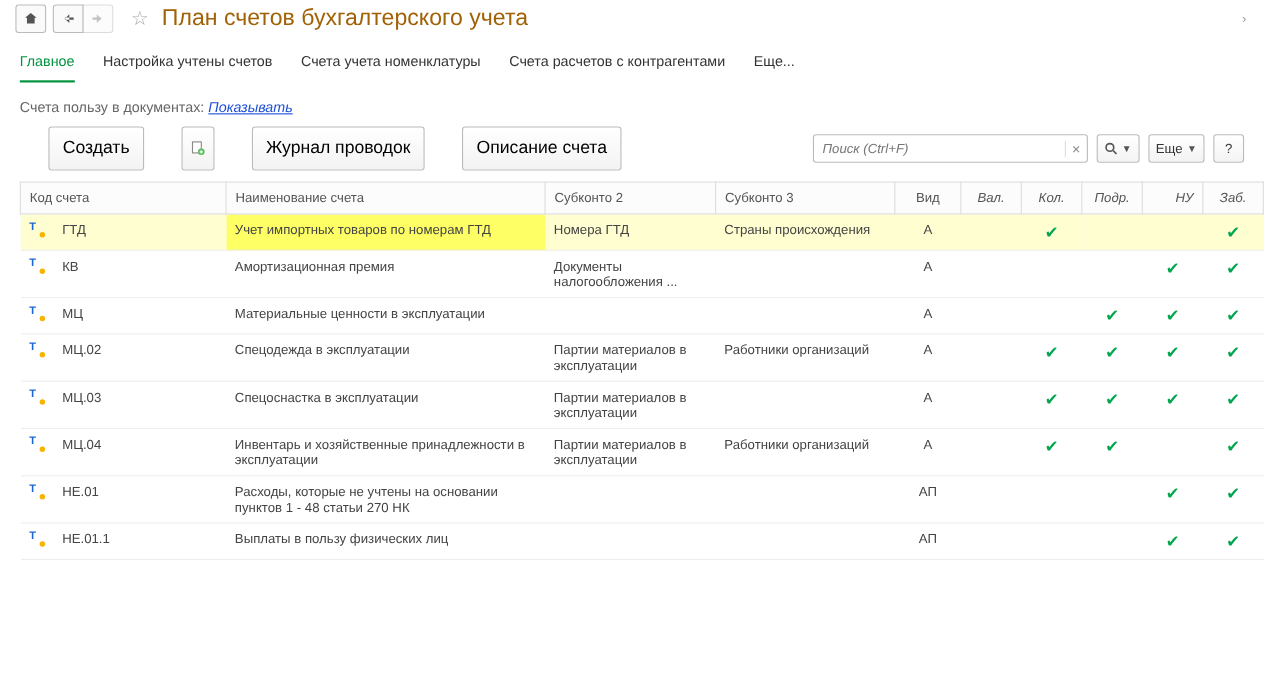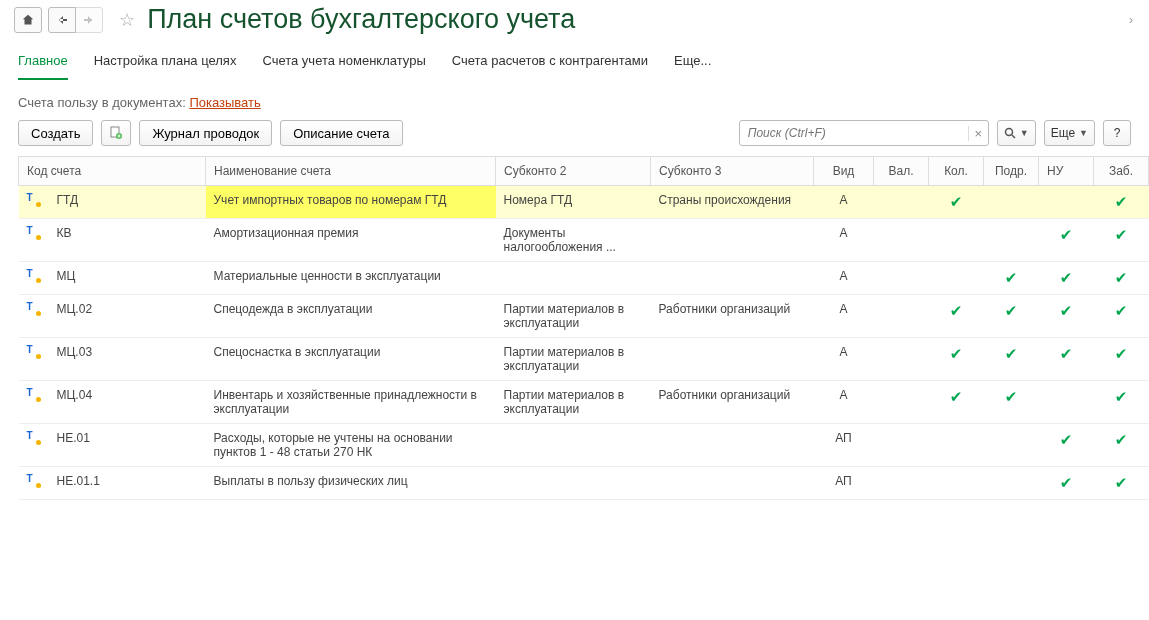--- a/index.html
+++ b/index.html
@@ -4,32 +4,32 @@
 <style>
   * { box-sizing: border-box; margin: 0; padding: 0; }
   body { font-family: Arial, sans-serif; font-size: 13px; color: #333; background: #fff; width: 1149px; }
   
   .header-bar { display: flex; align-items: center; padding: 4px 10px 8px 14px; gap: 6px; }
   .btn-group { display: flex; }
   .sq-btn { width: 28px; height: 26px; border: 1px solid #bbb; background: #fafafa; display: flex; align-items: center; justify-content: center; cursor: pointer; border-radius: 3px; }
   .btn-group .sq-btn:first-child { border-radius: 3px 0 0 3px; }
   .btn-group .sq-btn:last-child { border-radius: 0 3px 3px 0; margin-left: -1px; }
   .star-icon { font-size: 18px; color: #aaa; margin: 0 6px 0 10px; cursor: pointer; }
-  .page-title { font-size: 27px; color: #14532d; font-weight: normal; }
+  .page-title { font-size: 21px; color: #a16207; font-weight: normal; }
   .expand-btn { margin-left: auto; color: #999; cursor: pointer; font-size: 12px; padding-right: 6px;}
   
   .tabs { display: flex; gap: 26px; padding: 4px 18px 0 18px; border-bottom: 1px solid transparent; }
   .tab { padding: 6px 0 10px 0; color: #333; cursor: pointer; font-size: 13px; }
   .tab.active { color: #02933e; border-bottom: 2px solid #02933e; }
   
   .subline { padding: 14px 18px 10px 18px; color: #666; font-size: 13px; }
-  .subline a { color: #c2410c; text-decoration: underline; cursor: pointer; }
+  .subline a { color: #1d4ed8; text-decoration: underline; cursor: pointer; font-style: italic; }
   
   .toolbar { display: flex; align-items: center; padding: 0 18px 10px 18px; gap: 8px; }
-  .btn { height: 26px; padding: 0 12px; border: 1px solid #bbb; background: linear-gradient(#fff,#f3f3f3); border-radius: 3px; cursor: pointer; font-size: 13px; display: flex; align-items: center; }
+  .btn { height: 40px; padding: 0 12px; border: 1px solid #bbb; background: linear-gradient(#fff,#f3f3f3); border-radius: 3px; cursor: pointer; font-size: 16px; display: flex; align-items: center; margin-left: 26px; }
   .btn.icon-only { width: 30px; padding: 0; justify-content: center; }
   .spacer { flex: 1; }
   .search-box { display: flex; align-items: center; border: 1px solid #bbb; border-radius: 3px; height: 26px; width: 250px; background: #fff; }
   .search-box input { flex: 1; border: none; outline: none; padding: 0 8px; font-size: 12px; background: transparent; color: #777; font-style: italic;}
   .search-box .clear { width: 20px; text-align: center; color: #888; cursor: pointer; border-left: 1px solid #ddd;}
   .dd-btn { height: 26px; border: 1px solid #bbb; background: linear-gradient(#fff,#f3f3f3); border-radius: 3px; cursor: pointer; display: flex; align-items: center; padding: 0 6px; gap: 4px; font-size: 12px;}
   .dd-arrow { font-size: 9px; color: #555; }
   
   .table { width: calc(100% - 18px); margin-left: 18px; border-collapse: collapse; font-size: 12px; }
   .table th { text-align: left; font-weight: normal; color: #555; padding: 7px 8px; border: 1px solid #ddd; background: #fcfcfc; }
@@ -39,21 +39,21 @@
   .icon-cell { width: 20px; text-align: center; }
   .t-icon { display: inline-block; width: 14px; height: 14px; position: relative; }
   .t-icon::before { content: "Т"; font-size: 10px; color: #1a66d6; font-weight: bold; position: absolute; top: -1px; left: 0; }
   .t-icon::after { content: ""; width: 5px; height: 5px; background: #f5b400; border-radius: 50%; position: absolute; bottom: 0; right: 0; }
   .check { color: #02a64f; font-size: 15px; text-align: center; }
   .col-code { width: 110px; }
   .col-name { width: 290px; }
   .col-sub2 { width: 155px; }
   .col-sub3 { width: 163px; }
   .col-vid { width: 60px; text-align: center;}
-  .col-flag { width: 55px; text-align: center;}
+  .col-flag { width: 55px; text-align: center; font-style: italic;}
   .home-svg { width: 14px; height: 14px; }
 </style>
 </head>
 <body>
 
 <div class="header-bar">
   <div class="sq-btn">
     <svg class="home-svg" viewBox="0 0 16 16">
         <path fill="#555" d="M8 2l6 5h-2v6H4V7H2l6-5z"></path>
       </svg>
@@ -70,21 +70,21 @@
         </svg>
     </div>
   </div>
   <span class="star-icon">☆</span>
   <h1 class="page-title">План счетов бухгалтерского учета</h1>
   <span class="expand-btn">›</span>
 </div>
 
 <div class="tabs" id="tabs">
     <div class="tab active">Главное</div>
-    <div class="tab">Настройка плана целях</div>
+    <div class="tab">Настройка учтены счетов</div>
     <div class="tab">Счета учета номенклатуры</div>
     <div class="tab">Счета расчетов с контрагентами</div>
     <div class="tab">Еще...</div>
   </div>
 
 <div class="subline">
   <span>Счета пользу в документах: </span><a>Показывать</a>
 </div>
 
 <div class="toolbar">
@@ -121,21 +121,21 @@
   <thead>
     <tr>
       <th class="col-code" colspan="2">Код счета</th>
       <th class="col-name">Наименование счета</th>
       <th class="col-sub2">Субконто 2</th>
       <th class="col-sub3">Субконто 3</th>
       <th class="col-vid" style="text-align:center">Вид</th>
       <th class="col-flag" style="text-align:center">Вал.</th>
       <th class="col-flag" style="text-align:center">Кол.</th>
       <th class="col-flag" style="text-align:center">Подр.</th>
-      <th class="col-flag" style="text-align:left">НУ</th>
+      <th class="col-flag" style="text-align:right">НУ</th>
       <th class="col-flag" style="text-align:center">Заб.</th>
     </tr>
   </thead>
   <tbody id="tbody">
       <tr class="highlight">
         <td class="icon-cell unhl"><span class="t-icon"></span></td>
         <td class="unhl">ГТД</td>
         <td>Учет импортных товаров по номерам ГТД</td>
         <td class="unhl">Номера ГТД</td>
         <td class="unhl">Страны происхождения</td>

